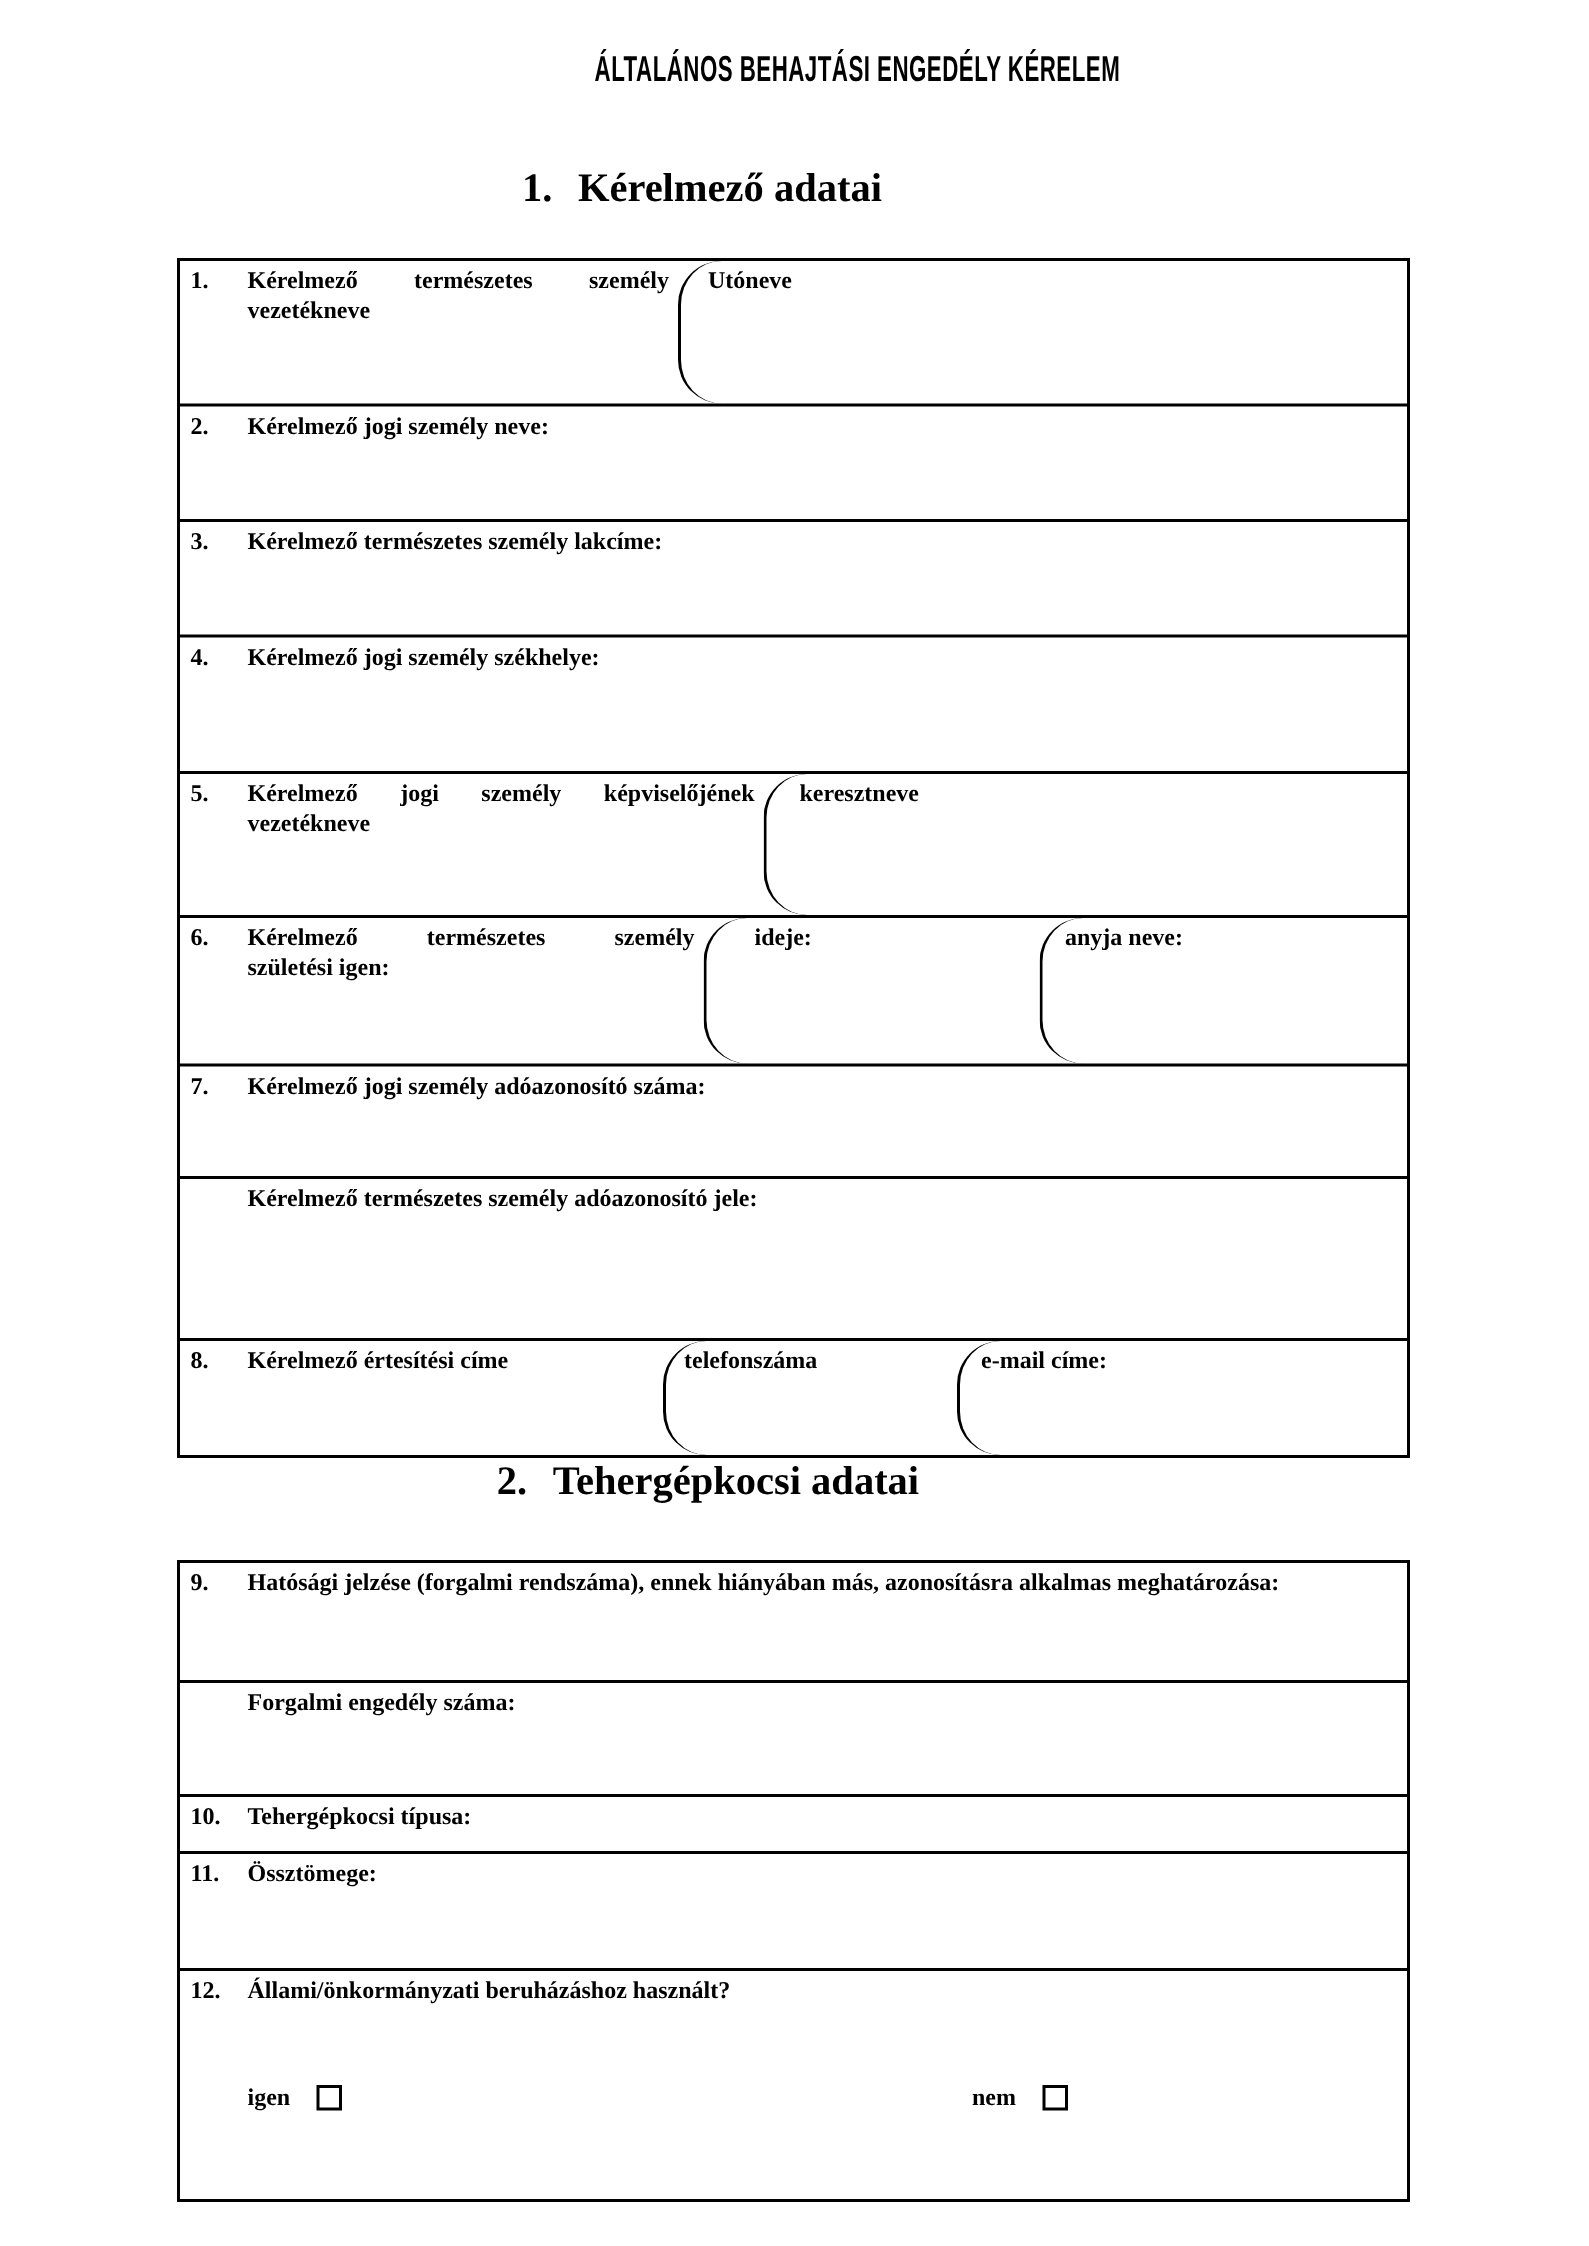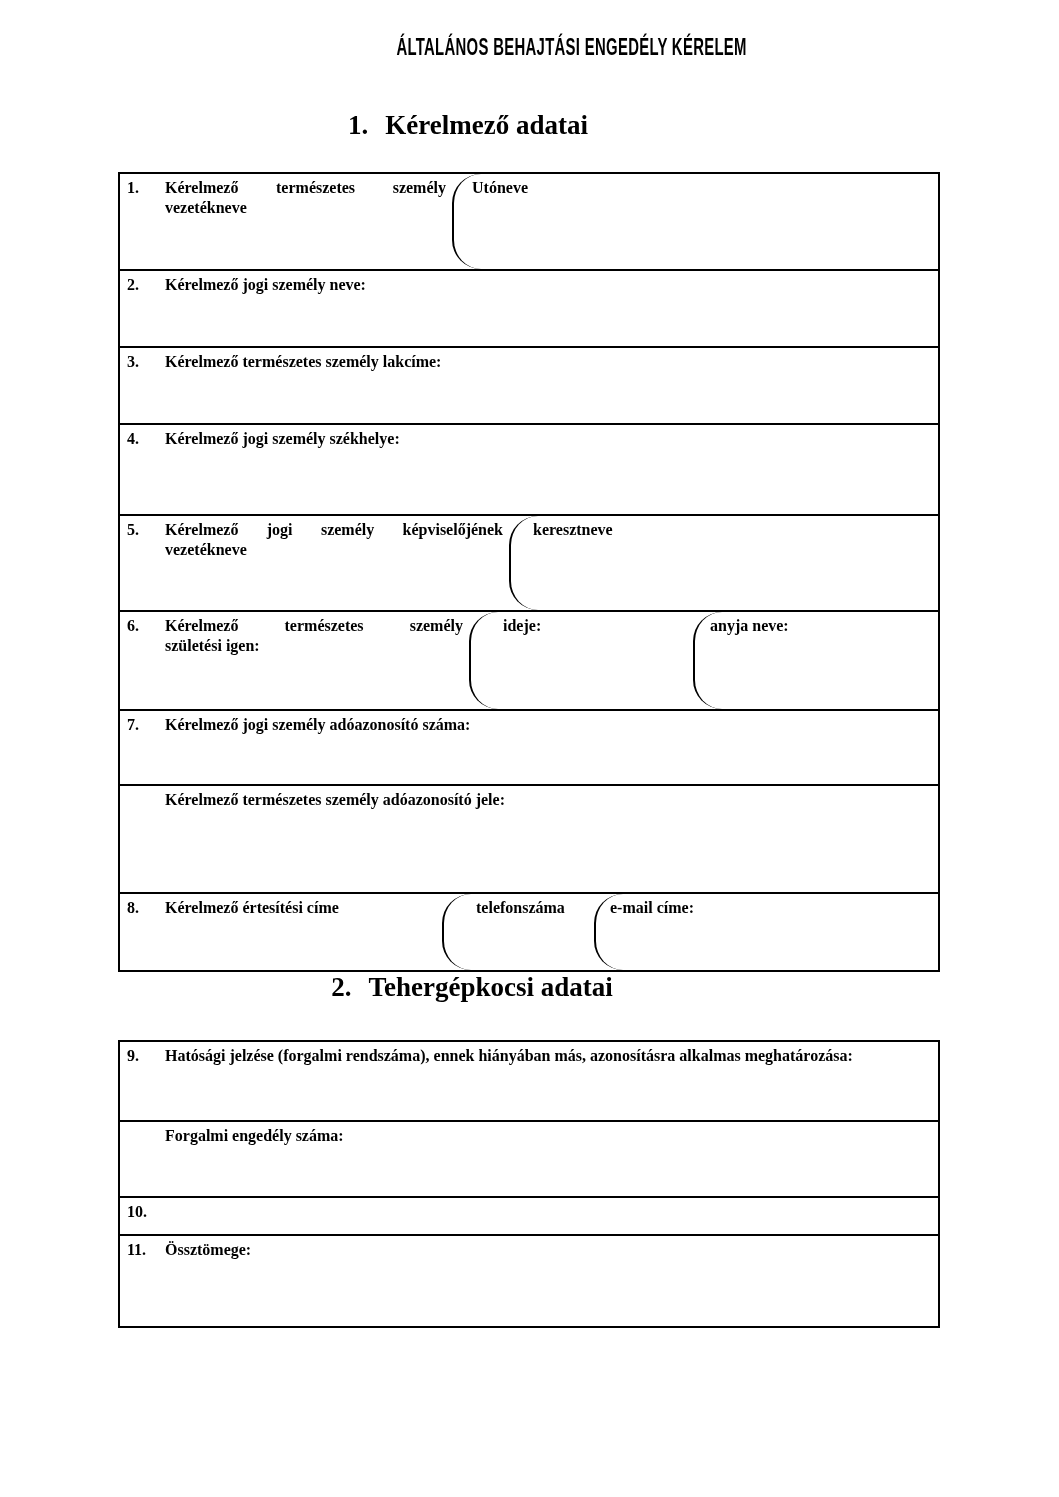--- a/index.html
+++ b/index.html
@@ -138,21 +138,21 @@
       <span class="num"></span>
       <div class="lbl">Kérelmező természetes személy adóazonosító jele:</div>
     </div>
   </div>
 
   <div class="trow" style="height:78px">
     <div class="tcell first" style="width:322px">
       <span class="num">8.</span>
       <div class="lbl">Kérelmező értesítési címe</div>
     </div>
-    <div class="tcell" style="width:152px;padding-left:32px">
+    <div class="tcell" style="width:196px;padding-left:12px">
       <div class="colhead">telefonszáma</div>
     </div>
     <div class="tcell" style="flex:1;padding-left:14px">
       <div class="colhead">e-mail címe:</div>
     </div>
   </div>
 
 </div>
 
 <div id="heading2" class="section-heading">
@@ -171,24 +171,41 @@
   <div class="trow" style="height:76px">
     <div class="tcell first" style="flex:1">
       <span class="num"></span>
       <div class="lbl">Forgalmi engedély száma:</div>
     </div>
   </div>
 
   <div class="trow" style="height:38px">
     <div class="tcell first" style="flex:1">
       <span class="num">10.</span>
-    </div>
-  </div>
-
-  <div class="trow" style="height:92px">
+      <div class="lbl">Tehergépkocsi típusa:</div>
+    </div>
+  </div>
+
+  <div class="trow" style="height:78px">
     <div class="tcell first" style="flex:1">
       <span class="num">11.</span>
       <div class="lbl">Össztömege:</div>
     </div>
   </div>
 
+  <div class="trow" style="height:154px">
+    <div class="tcell first" style="flex:1">
+      <span class="num">12.</span>
+      <div class="lbl">Állami/önkormányzati beruházáshoz használt?</div>
+      <div class="cb-row">
+        <div id="igen-group" class="cb-group">
+          <span class="cb-label">igen</span>
+          <span class="cb"></span>
+        </div>
+        <div id="nem-group" class="cb-group">
+          <span class="cb-label">nem</span>
+          <span class="cb"></span>
+        </div>
+      </div>
+    </div>
+  </div>
 
 </div>
 
 </body></html>

